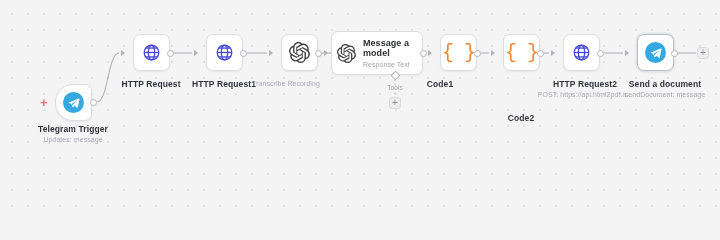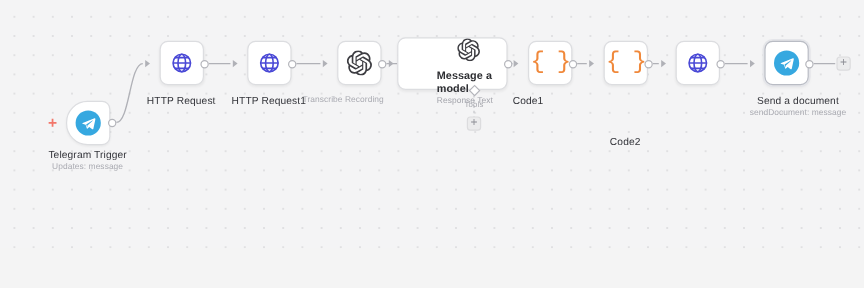--- a/index.html
+++ b/index.html
@@ -41,23 +41,22 @@
     justify-content: center;
   }
   .node.square { width: 37px; height: 37px; top: 34px; }
   .node.trigger {
     width: 37px; height: 37px; top: 84px;
     border-radius: 18px 7px 7px 18px;
   }
   .node.wide {
     width: 92px; height: 44px; top: 31px;
     justify-content: flex-start;
-    padding-left: 26px;
+    padding-left: 5px;
     gap: 7px;
-    flex-direction: column;
   }
   .node.selected {
     border-color: #b9bcc4;
     box-shadow: 0 0 0 1.5px #e4e5e9, 0 1px 3px rgba(30,30,40,.10);
   }
 
   
   .icon { display: block; }
   .icon svg { display: block; }
 
@@ -97,21 +96,21 @@
 
   
   .label {
     position: absolute;
     text-align: center;
     white-space: nowrap;
     transform: translateX(-50%);
   }
   .label .name {
     font-size: 8.5px;
-    font-weight: 400;
+    font-weight: 700;
     color: #33343a;
     letter-spacing: .1px;
     line-height: 11px;
   }
   .label .sub {
     font-size: 7px;
     color: #aaabb2;
     letter-spacing: .05px;
     line-height: 10px;
   }
@@ -306,20 +305,24 @@
       <svg width="19" height="19" viewBox="0 0 24 24" fill="none" stroke="#4a49d6" stroke-width="1.7">
         <circle cx="12" cy="12" r="9.2"></circle>
         <ellipse cx="12" cy="12" rx="4" ry="9.2"></ellipse>
         <line x1="2.8" y1="12" x2="21.2" y2="12"></line>
         <line x1="4.5" y1="6.4" x2="19.5" y2="6.4"></line>
         <line x1="4.5" y1="17.6" x2="19.5" y2="17.6"></line>
       </svg>
     </span>
   </div>
   <div class="port" style="left:597px; top:50px;"></div>
+  <div class="label" style="left:585px; top:79px;">
+    <div class="name">HTTP Request2</div>
+    <div class="sub">POST: https://api.html2pdf.a...</div>
+  </div>
 
   <div class="arrow-in" style="left:625px; top:50px;"></div>
   <div class="node square selected" style="left:637px;">
     <span class="icon tg-circle">
       <svg viewBox="0 0 24 24" fill="#ffffff" xmlns="http://www.w3.org/2000/svg">
         <path d="M21.5 3.2 1.9 10.8c-1 .4-1 1.2-.2 1.4l5 1.6 1.9 5.8c.2.6.4.8.9.8.4 0 .6-.2.9-.5l2.4-2.3 5 3.7c.9.5 1.6.2 1.8-.9l3.3-15.4c.3-1.3-.5-1.9-1.4-1.8zM7.6 13.4 18 6.9c.5-.3 1-.1.6.2l-8.9 8-.3 3.5-1.8-5.2z"></path>
       </svg>
     </span>
   </div>
   <div class="port" style="left:671px; top:50px;"></div>

